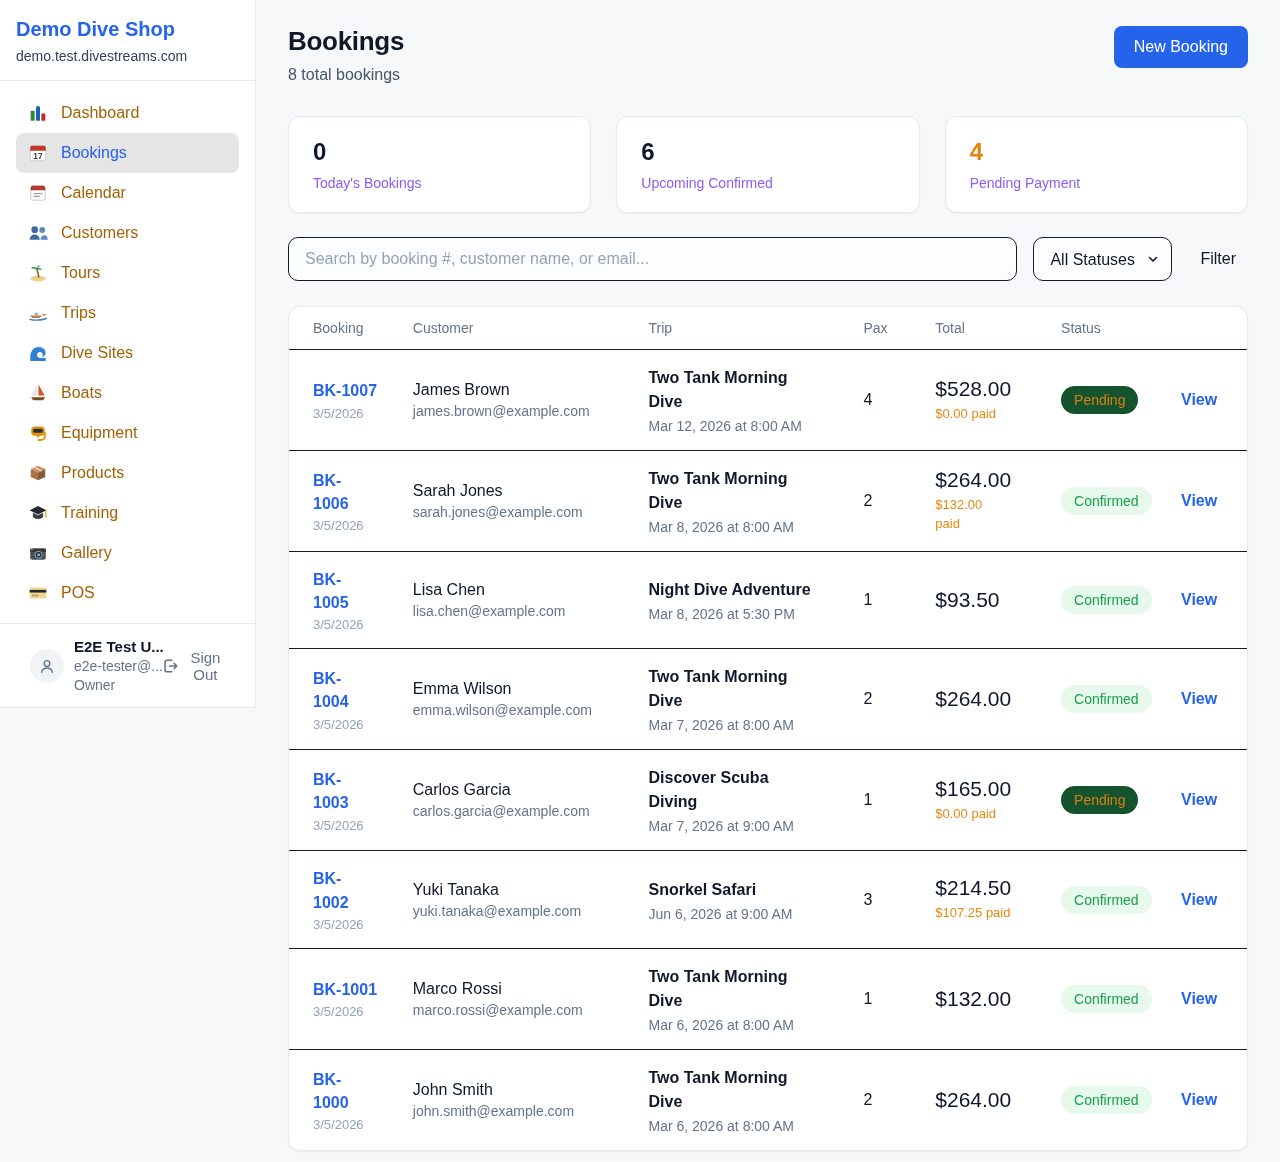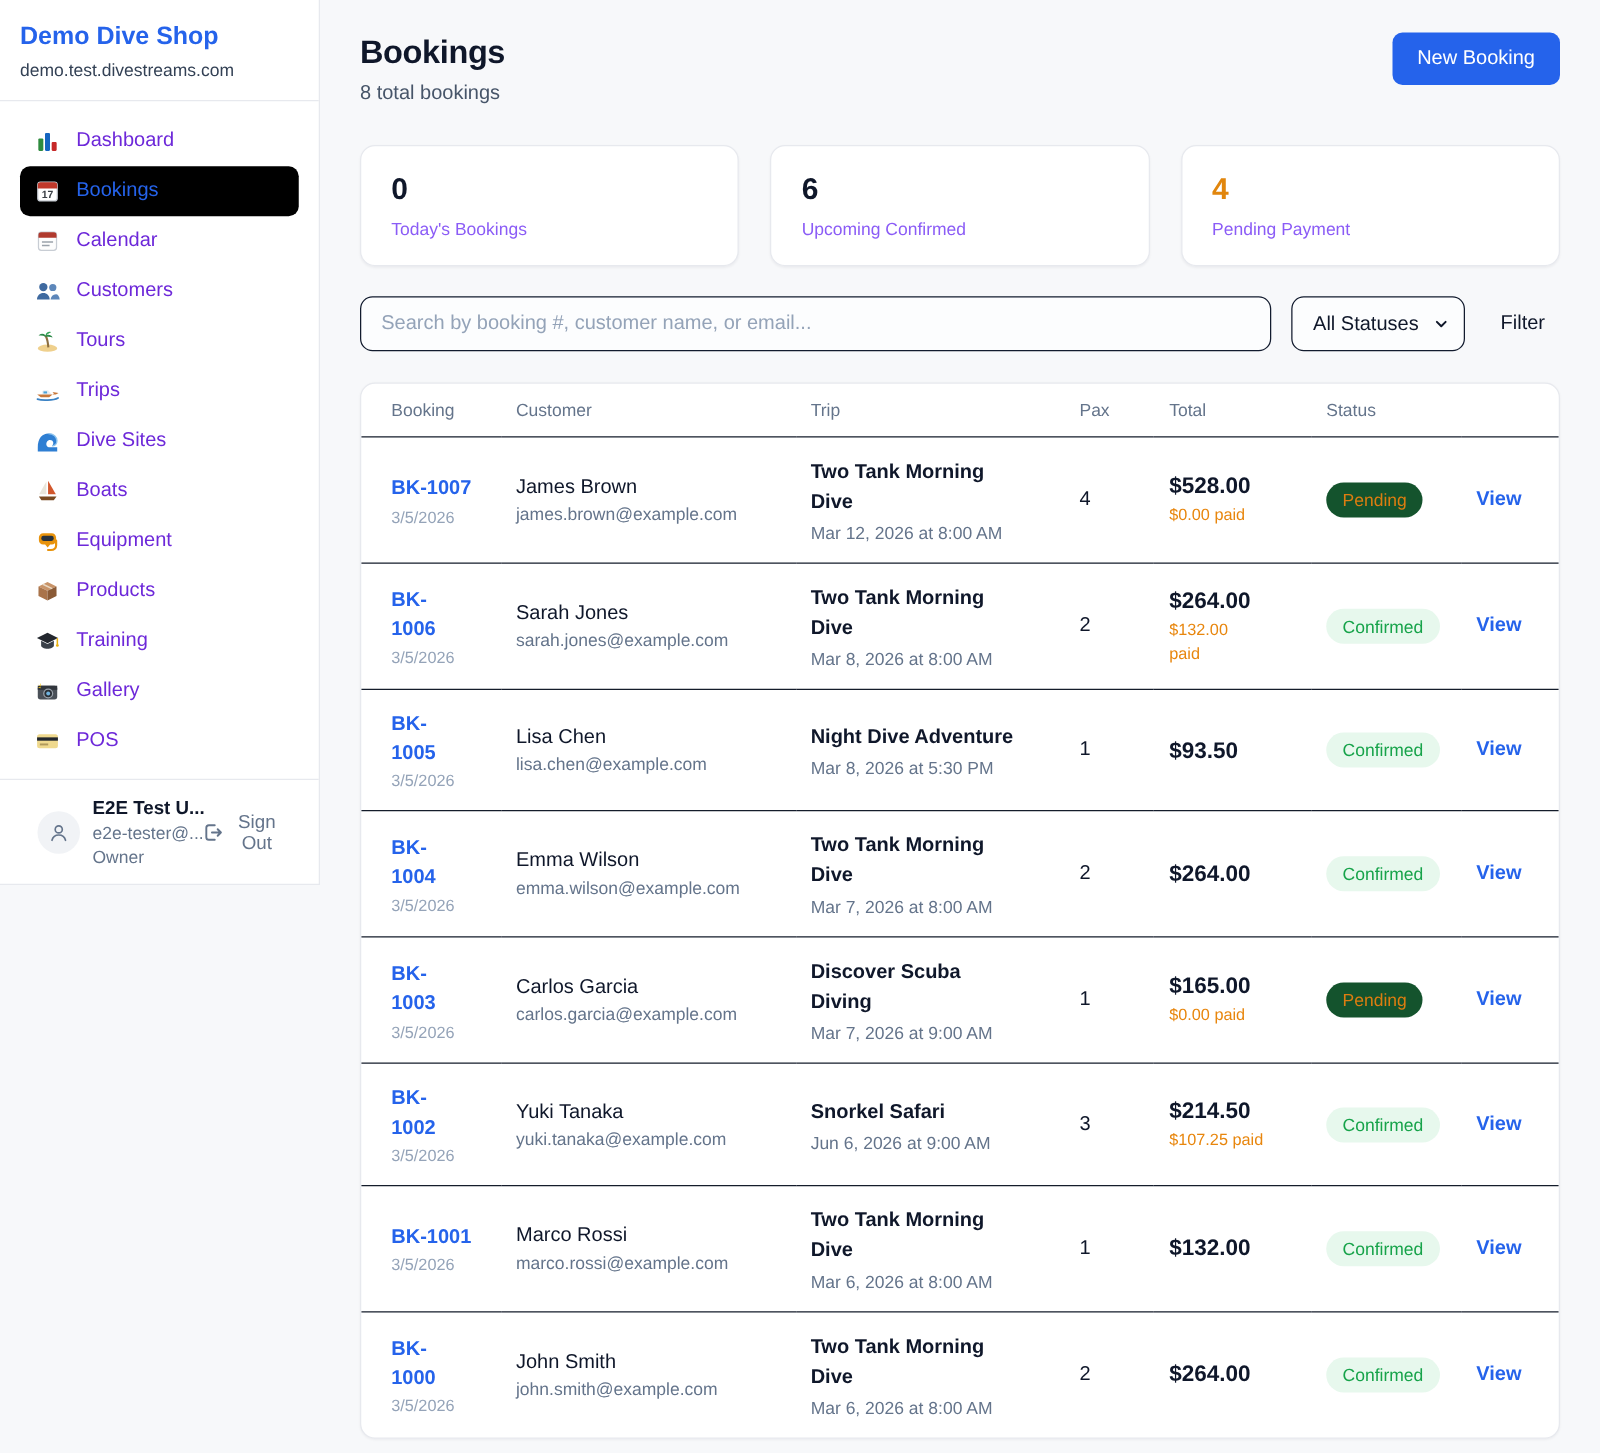--- a/index.html
+++ b/index.html
@@ -17,23 +17,23 @@
     width:256px; flex:0 0 256px; background:#ffffff;
     border-right:1px solid #e7e9ee; border-bottom:1px solid #e7e9ee;
   }
   .brand { padding:18px 16px 16px; border-bottom:1px solid #e7e9ee; }
   .brand-name { color:#2563eb; font-size:20px; font-weight:bold; }
   .brand-domain { margin-top:7px; font-size:14px; color:#334155; }
   nav.nav { padding:12px 16px 10px; }
   .nav-item {
     display:flex; align-items:center; gap:13px;
     padding:10px 12px; border-radius:8px;
-    font-size:16px; color:#6d28d9; cursor:pointer; text-decoration:none;
-  }
-  .nav-item.active { background:#000000; color:#2563eb; }
+    font-size:16px; color:#a16207; cursor:pointer; text-decoration:none;
+  }
+  .nav-item.active { background:#e5e5e5; color:#2563eb; }
   .nav-icon { width:20px; height:20px; display:inline-flex; flex:0 0 20px; }
   .nav-icon svg { width:20px; height:20px; }
 
   .user-section {
     border-top:1px solid #e7e9ee; padding:14px 30px;
     display:flex; align-items:center; gap:10px;
   }
   .avatar {
     width:34px; height:34px; border-radius:50%; background:#f1f3f6;
     display:flex; align-items:center; justify-content:center; flex:0 0 34px;
@@ -102,21 +102,21 @@
   th:first-child, td:first-child { padding-left:24px; }
   th:last-child, td:last-child { padding-right:24px; }
 
   .bk-id { display:block; color:#2563eb; font-weight:bold; font-size:16px; line-height:1.45; white-space:pre-line; cursor:pointer; }
   .bk-date { color:#94a3b8; font-size:13px; margin-top:3px; }
   .cust-name { font-size:16px; color:#0f172a; }
   .cust-email { font-size:14px; color:#64748b; margin-top:4px; }
   .trip-name { font-size:16px; font-weight:bold; color:#0f172a; line-height:1.5; white-space:pre-line; }
   .trip-date { font-size:14px; color:#64748b; margin-top:4px; }
   .td-pax { font-size:16px; }
-  .total-amt { font-size:18px; font-weight:bold; }
+  .total-amt { font-size:21px; font-weight:normal; }
   .total-paid { font-size:13px; color:#e8860d; margin-top:4px; line-height:1.45; white-space:pre-line; }
   .pill { display:inline-block; padding:6px 13px; border-radius:999px; font-size:14px; }
   .pill-pending   { background:#14532d; color:#dd7d10; }
   .pill-confirmed { background:#e7f8ed; color:#17a34a; }
   .view-link { color:#2563eb; font-size:16px; font-weight:bold; cursor:pointer; }
 </style>
 </head>
 <body>
 
 <div class="app">

